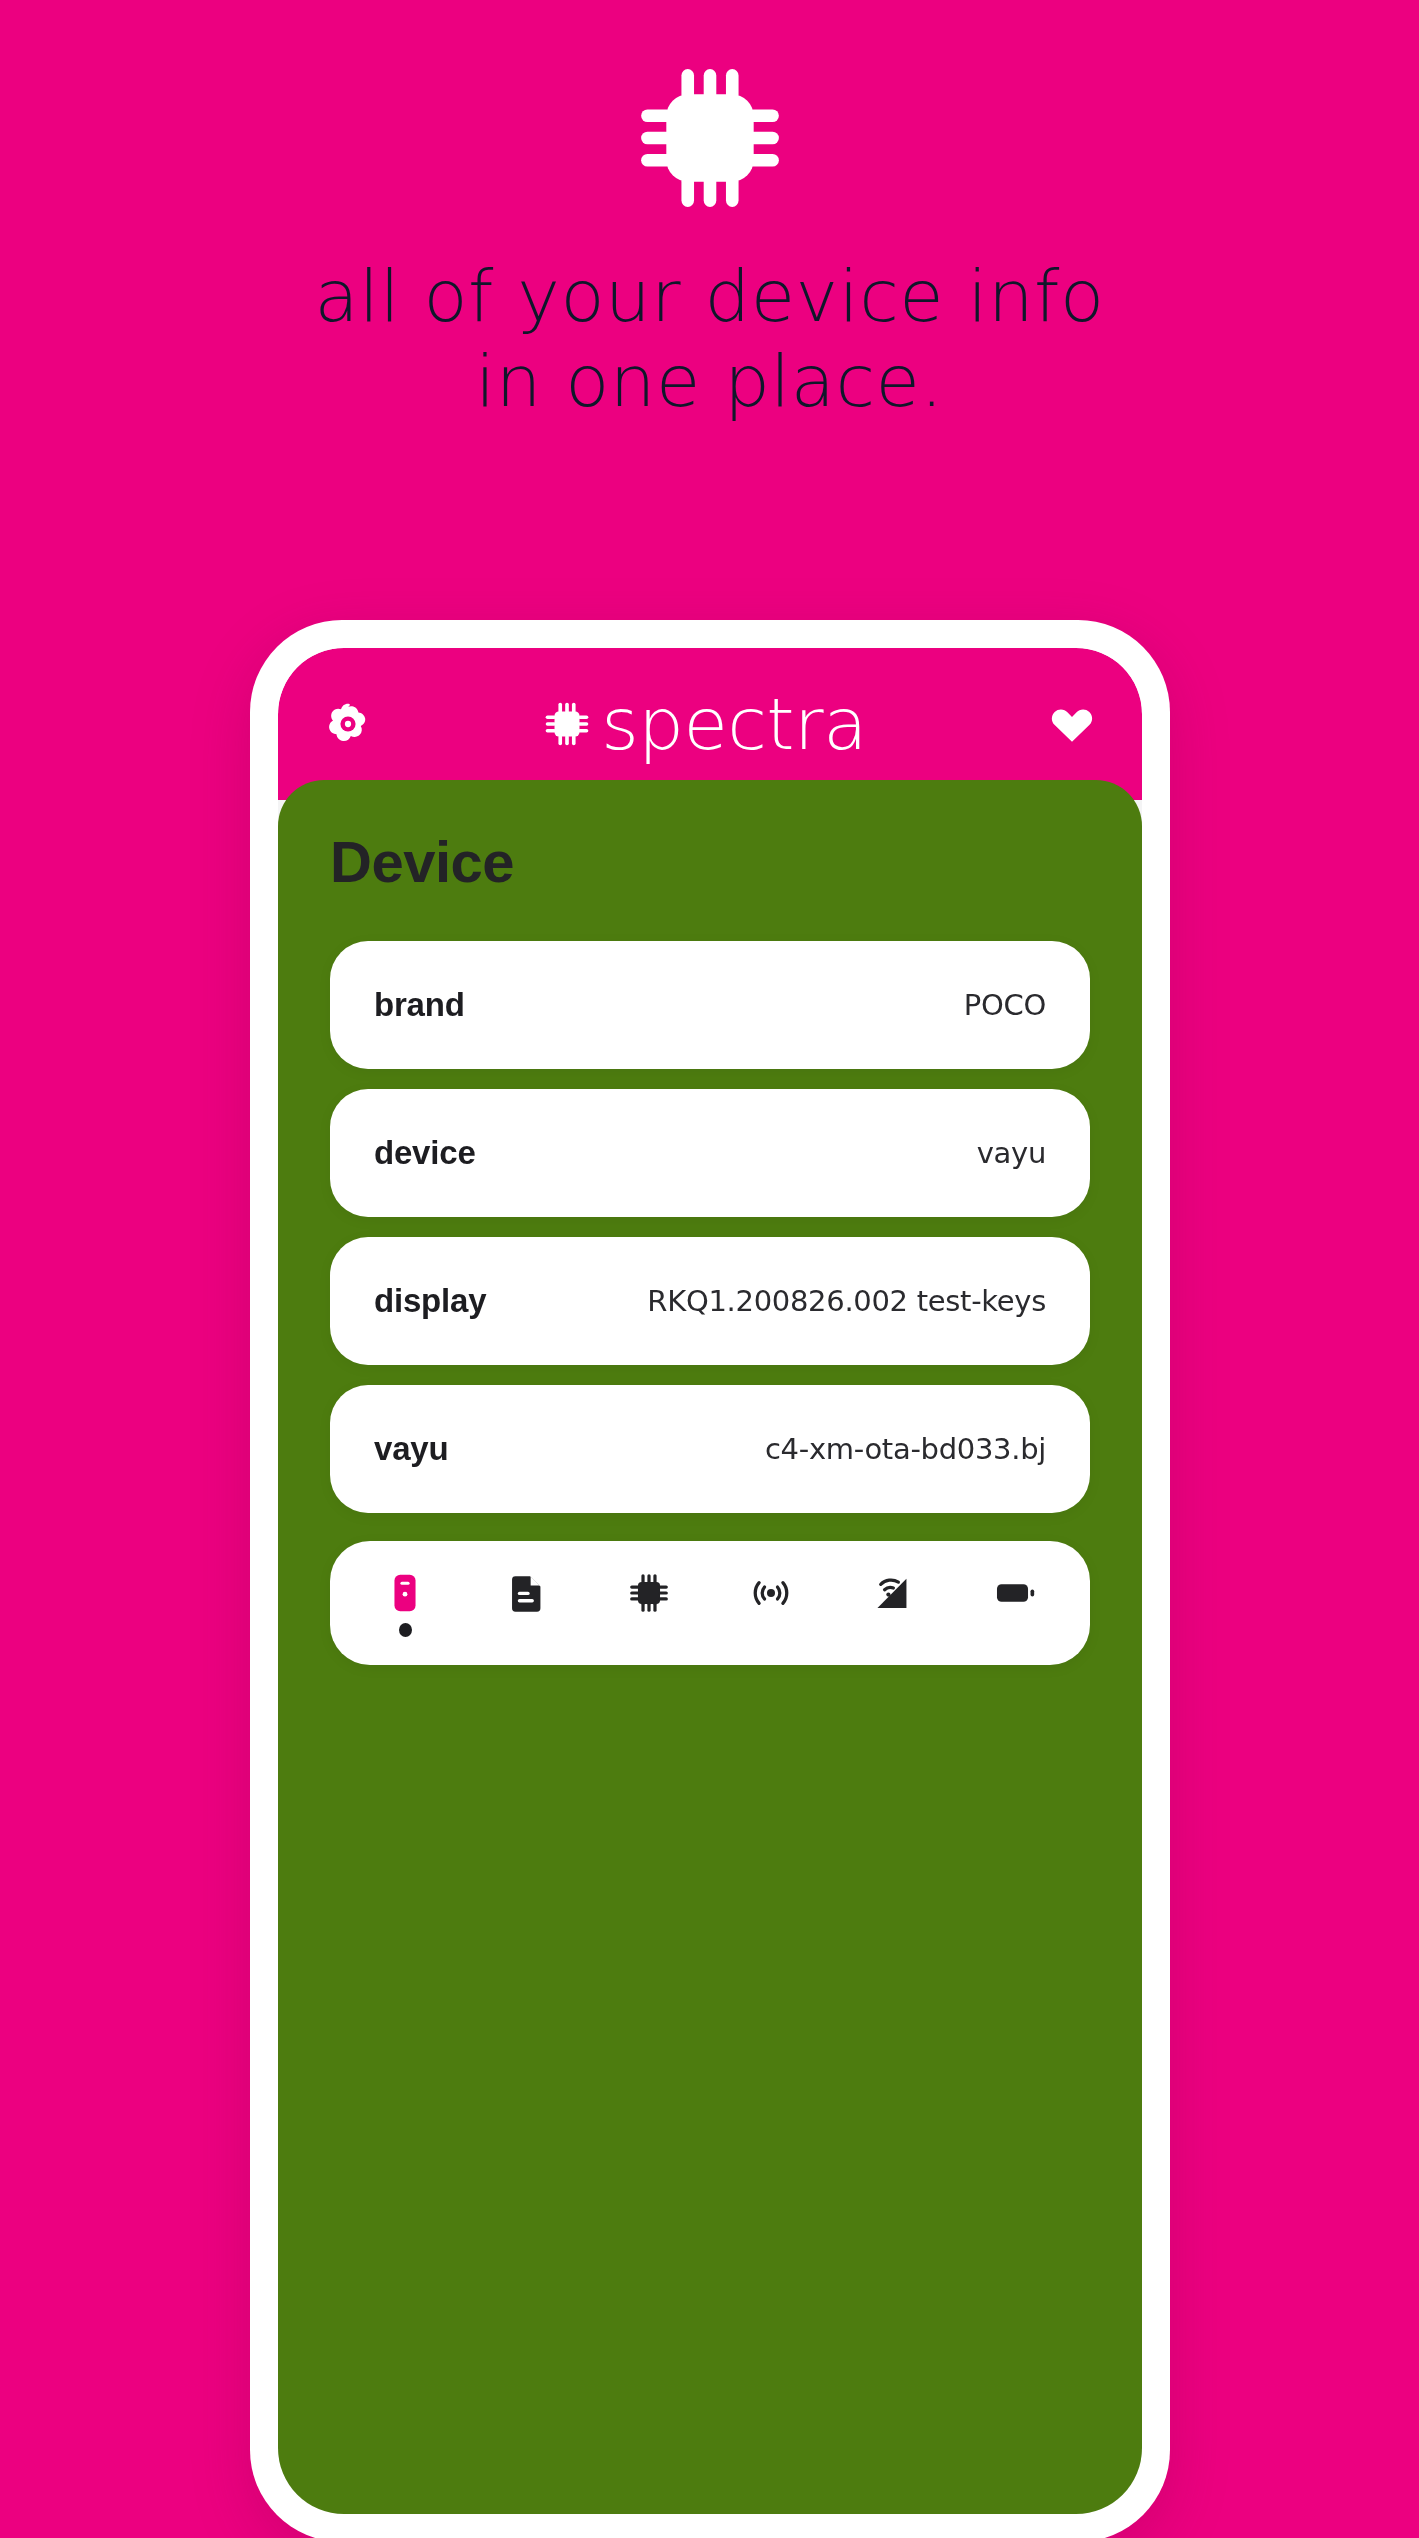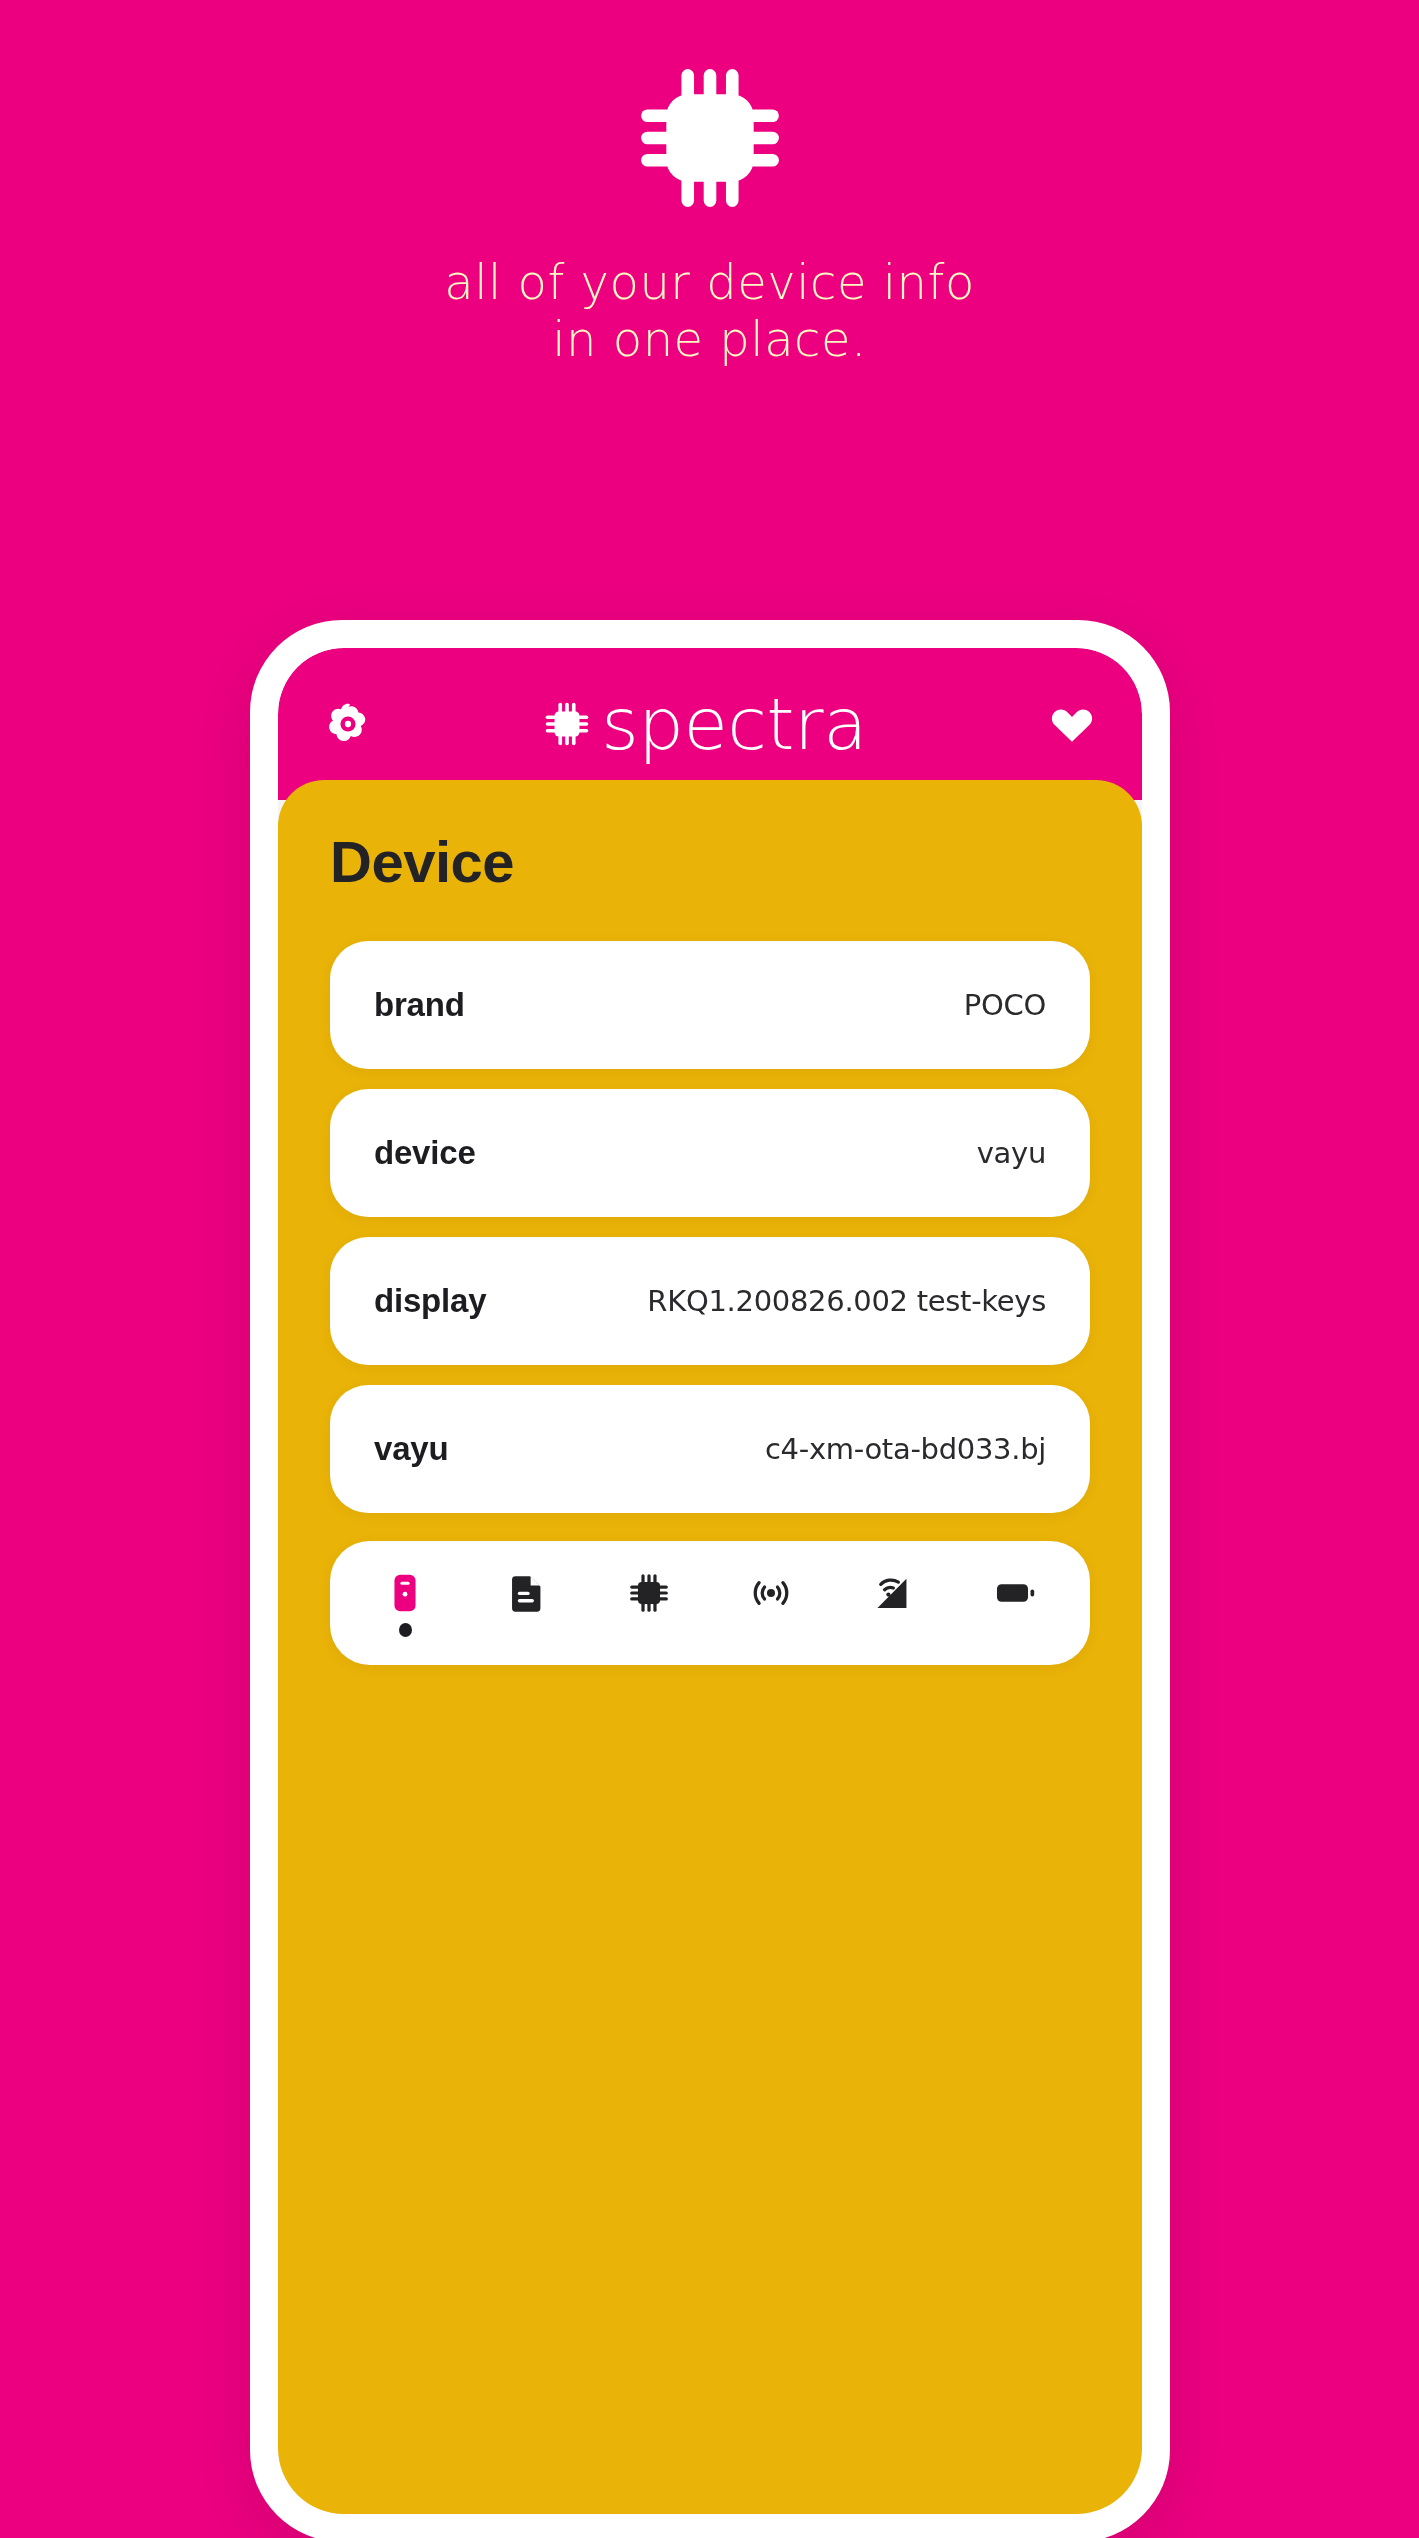--- a/index.html
+++ b/index.html
@@ -30,23 +30,23 @@
   .hero-chip-icon {
     width: 180px;
     height: 168px;
     display: block;
   }
 
   .hero-title {
     margin-top: 32px;
     width: 1180px;
     text-align: center;
-    color: #fef9c3;
+    color: #0f172a;
     font-family: "DejaVu Sans", sans-serif;
-    font-size: 48px;
+    font-size: 72px;
     font-weight: 300;
     line-height: 1.18;
     letter-spacing: 0.5px;
   }
 
   
   .phone-frame {
     position: absolute;
     left: 250px;
     top: 620px;
@@ -109,21 +109,21 @@
     font-size: 72px;
     font-weight: 300;
     letter-spacing: -0.5px;
     line-height: 1;
   }
 
   
   .sheet {
     position: relative;
     flex: 1 1 auto;
-    background: #eab308;
+    background: #4d7c0f;
     border-radius: 46px 46px 0 0;
     margin-top: -20px;
     padding: 0 0 0 0;
     z-index: 3;
     display: flex;
     flex-direction: column;
     overflow: hidden;
   }
 
   .page-title {

